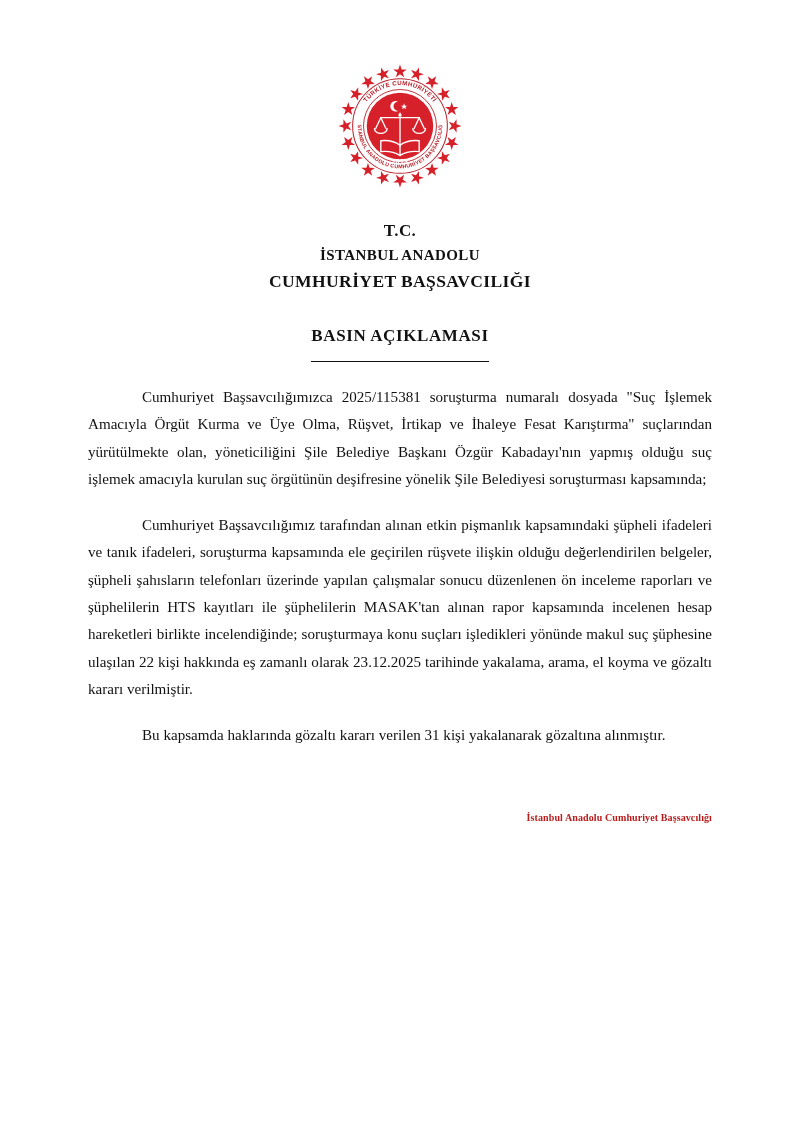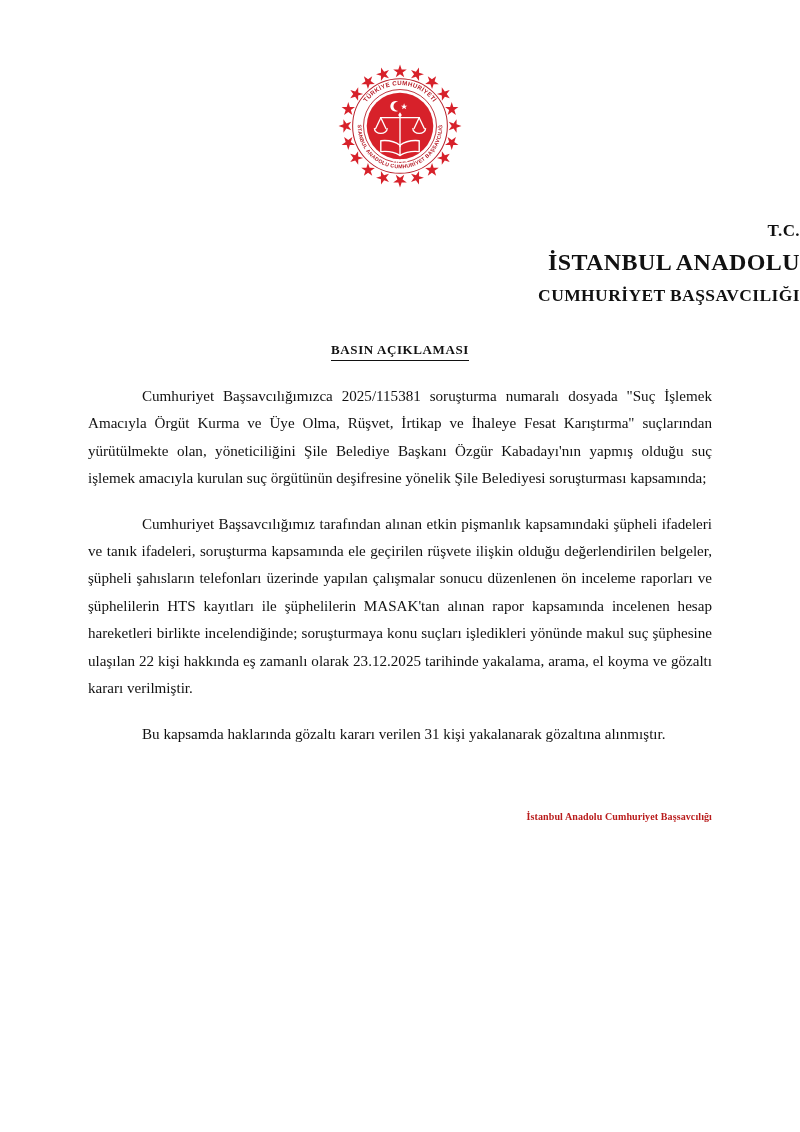--- a/index.html
+++ b/index.html
@@ -32,44 +32,44 @@
     padding-top: 62px;
   }
   .emblem {
     width: 128px;
     height: 128px;
     display: block;
   }
 
   
   .heading-block {
-    text-align: right;
+    text-align: center;
     margin-top: 28px;
   }
   .heading-line {
     font-weight: bold;
     color: #111111;
     letter-spacing: 0.4px;
     line-height: 1.55;
   }
   .heading-tc { font-size: 17px; }
-  .heading-city { font-size: 24px; }
+  .heading-city { font-size: 15px; }
   .heading-office { font-size: 17.5px; }
 
   .subtitle-block {
     text-align: center;
     margin-top: 31px;
   }
   .subtitle {
     display: inline-block;
     font-weight: bold;
-    font-size: 13px;
+    font-size: 17px;
     letter-spacing: 0.6px;
     border-bottom: 1.6px solid #111111;
-    padding-bottom: 2px;
+    padding-bottom: 15px;
   }
 
   
   .body-block {
     margin: 16px auto;
     width: 624px;
     margin-top: 22px;
   }
   .para {
     text-align: justify;

